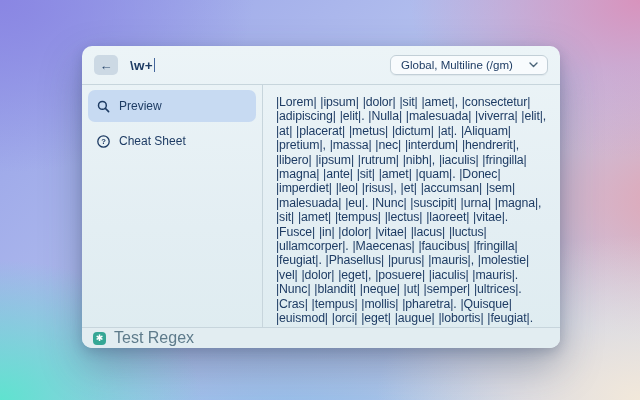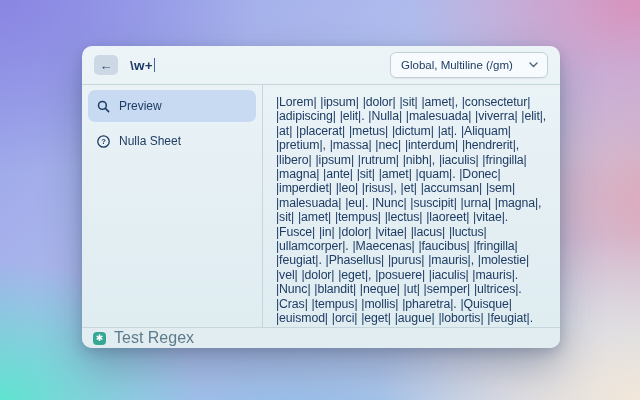--- a/index.html
+++ b/index.html
@@ -60,21 +60,21 @@
     letter-spacing: 0.2px;
   }
   .caret {
     display: inline-block;
     width: 1.5px; height: 14px;
     margin-left: 1px;
     background: #43669c;
   }
   .flags-dropdown {
     margin-left: auto;
-    height: 26px;
+    height: 20px;
     min-width: 158px;
     display: flex; align-items: center;
     gap: 8px;
     padding: 0 9px 0 10px;
     border: 1px solid #c2cfd7;
     border-radius: 6px;
     background: rgba(252,254,255,0.72);
     box-shadow: 0 1px 1px rgba(60,80,100,0.07);
     font-size: 11.5px;
     color: #1e3c64;
@@ -172,21 +172,21 @@
           </span>
           <span>Preview</span>
         </div>
         <div class="side-item">
           <span class="ic">
             <svg width="13" height="13" viewBox="0 0 13 13">
                 <circle cx="6.5" cy="6.5" r="5.7" fill="none" stroke="#1e3c64" stroke-width="1.3"></circle>
                 <text x="6.5" y="9.3" text-anchor="middle" font-size="7.6" font-weight="bold" fill="#1e3c64" font-family="Liberation Sans, sans-serif">?</text>
               </svg>
           </span>
-          <span>Nulla Sheet</span>
+          <span>Cheat Sheet</span>
         </div>
       </div>
 
       <div class="content">
         <div class="preview-text">|Lorem| |ipsum| |dolor| |sit| |amet|, |consectetur| |adipiscing| |elit|. |Nulla| |malesuada| |viverra| |elit|, |at| |placerat| |metus| |dictum| |at|. |Aliquam| |pretium|, |massa| |nec| |interdum| |hendrerit|, |libero| |ipsum| |rutrum| |nibh|, |iaculis| |fringilla| |magna| |ante| |sit| |amet| |quam|. |Donec| |imperdiet| |leo| |risus|, |et| |accumsan| |sem| |malesuada| |eu|. |Nunc| |suscipit| |urna| |magna|, |sit| |amet| |tempus| |lectus| |laoreet| |vitae|. |Fusce| |in| |dolor| |vitae| |lacus| |luctus| |ullamcorper|. |Maecenas| |faucibus| |fringilla| |feugiat|. |Phasellus| |purus| |mauris|, |molestie| |vel| |dolor| |eget|, |posuere| |iaculis| |mauris|. |Nunc| |blandit| |neque| |ut| |semper| |ultrices|. |Cras| |tempus| |mollis| |pharetra|. |Quisque| |euismod| |orci| |eget| |augue| |lobortis| |feugiat|. |Suspendisse| |at| |consequat| |eros|.</div>
       </div>
     </div>
 
     <div class="statusbar">
       <span class="app-icon">✱</span>

